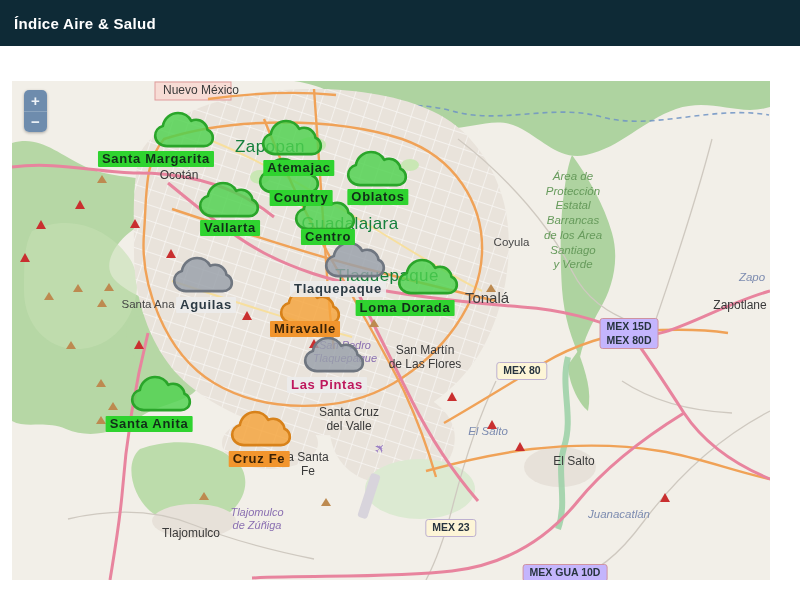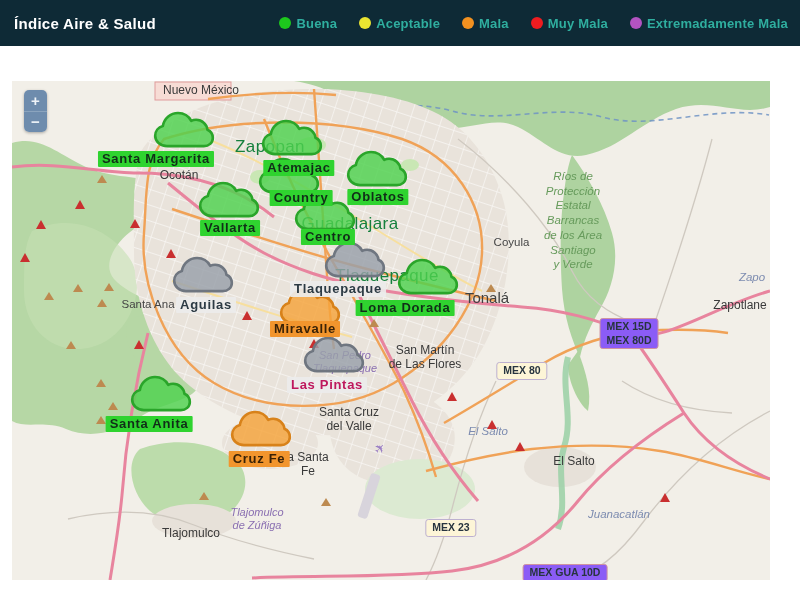--- a/index.html
+++ b/index.html
@@ -19,54 +19,32 @@
   .city-sm{font-size:15px;color:#404040}
   .suburb{font-style:italic;color:#8a6fb1;font-size:11px}
   .muni{font-style:italic;color:#7d8cb0;font-size:11.5px}
   .nature{font-style:italic;color:#679b5c;font-size:11.5px;line-height:1.28}
   .peak{position:absolute;width:0;height:0;border-left:5px solid transparent;border-right:5px solid transparent;z-index:2}
   .peak.red{border-bottom:9px solid #c92f2f}
   .peak.brown{border-bottom:8px solid #bd8a50}
   .station-cloud{position:absolute;z-index:4;overflow:visible;cursor:pointer}
   .station-label{position:absolute;transform:translateX(-50%);white-space:nowrap;font-weight:bold;font-size:13px;letter-spacing:.7px;padding:0 4px;z-index:5;line-height:16px;border-radius:1px}
   .badge{position:absolute;transform:translateX(-50%);font-weight:bold;font-size:10.5px;color:#27343f;border-radius:3px;padding:1px 6px;text-align:center;line-height:1.3;z-index:3;white-space:nowrap}
-  .badge.pink{background:#8b5cf6;border:1.5px solid #cf93a0}
+  .badge.pink{background:#c4b5fd;border:1.5px solid #cf93a0}
   .badge.cream{background:#fdf5d7;border:1.5px solid #bdb0d0}
   .zoomctl{position:absolute;left:12px;top:9px;width:23px;z-index:6;border-radius:5px;overflow:hidden;box-shadow:0 1px 3px rgba(0,0,0,.3)}
   .zoombtn{width:23px;height:21px;background:#6e8cad;color:#eef3f8;font-weight:bold;font-size:15px;text-align:center;line-height:20px;cursor:pointer;border:0;display:block;padding:0;font-family:inherit}
   .zoombtn+.zoombtn{border-top:1px solid #8ba4be}
   .plane-icon{position:absolute;z-index:2;color:#9b7fc5;font-size:13px;transform:translateX(-50%) rotate(-45deg)}
 </style>
 </head>
 <body>
 
 <header class="topbar" style="background: rgb(14, 42, 54);">
   <div class="app-title">Índice Aire &amp; Salud</div>
-  <div class="legend" id="legend">
-      <div class="legend-item" style="color: rgb(47, 174, 159);">
-        <div class="dot" style="background: rgb(29, 200, 29);"></div>
-        <span>Buena</span>
-      </div>
-      <div class="legend-item" style="color: rgb(47, 174, 159);">
-        <div class="dot" style="background: rgb(233, 228, 49);"></div>
-        <span>Aceptable</span>
-      </div>
-      <div class="legend-item" style="color: rgb(47, 174, 159);">
-        <div class="dot" style="background: rgb(242, 145, 32);"></div>
-        <span>Mala</span>
-      </div>
-      <div class="legend-item" style="color: rgb(47, 174, 159);">
-        <div class="dot" style="background: rgb(238, 28, 32);"></div>
-        <span>Muy Mala</span>
-      </div>
-      <div class="legend-item" style="color: rgb(47, 174, 159);">
-        <div class="dot" style="background: rgb(178, 83, 193);"></div>
-        <span>Extremadamente Mala</span>
-      </div>
-    </div>
 </header>
 
 <div class="map" id="map">
   <svg class="base" width="758" height="499" viewBox="0 0 758 499">
     <defs>
       <pattern id="streets" width="15" height="15" patternUnits="userSpaceOnUse" patternTransform="rotate(18)">
         <path d="M0,0 H15 M0,0 V15" stroke="#ffffff" stroke-width="1.4" opacity="0.7" fill="none"></path>
       </pattern>
     </defs>
     <rect width="758" height="499" fill="#f2efe8"></rect>
@@ -161,21 +139,21 @@
     <div class="place city" style="left: 375px; top: 185px;">
       <span>Tlaquepaque</span>
     </div>
     <div class="place city-sm" style="left: 475px; top: 208px;">
       <span>Tonalá</span>
     </div>
     <div class="place town" style="left: 413px; top: 243px; margin-top: 20px;">
       <span>San Martín</span>
       <span>de Las Flores</span>
     </div>
-    <div class="place suburb" style="left: 333px; top: 268px;">
+    <div class="place suburb" style="left: 333px; top: 258px;">
       <span>San Pedro</span>
       <span>Tlaquepaque</span>
     </div>
     <div class="place town" style="left: 337px; top: 325px;">
       <span>Santa Cruz</span>
       <span>del Valle</span>
     </div>
     <div class="place town" style="left: 296px; top: 370px;">
       <span>a Santa</span>
       <span>Fe</span>
@@ -196,21 +174,21 @@
     <div class="place muni" style="left: 607px; top: 427px;">
       <span>Juanacatlán</span>
     </div>
     <div class="place town" style="left: 728px; top: 218px;">
       <span>Zapotlane</span>
     </div>
     <div class="place muni" style="left: 740px; top: 190px;">
       <span>Zapo</span>
     </div>
     <div class="place nature" style="left: 561px; top: 88px;">
-      <span>Ríos de</span>
+      <span>Área de</span>
       <span>Protección</span>
       <span>Estatal</span>
       <span>Barrancas</span>
       <span>de los Área</span>
       <span>Santiago</span>
       <span>y Verde</span>
     </div>
     <div class="plane-icon" style="left: 368px; top: 360px;">✈</div>
     <div class="peak red" style="left: 8px; top: 172px;"></div>
     <div class="peak red" style="left: 63px; top: 119px;"></div>

